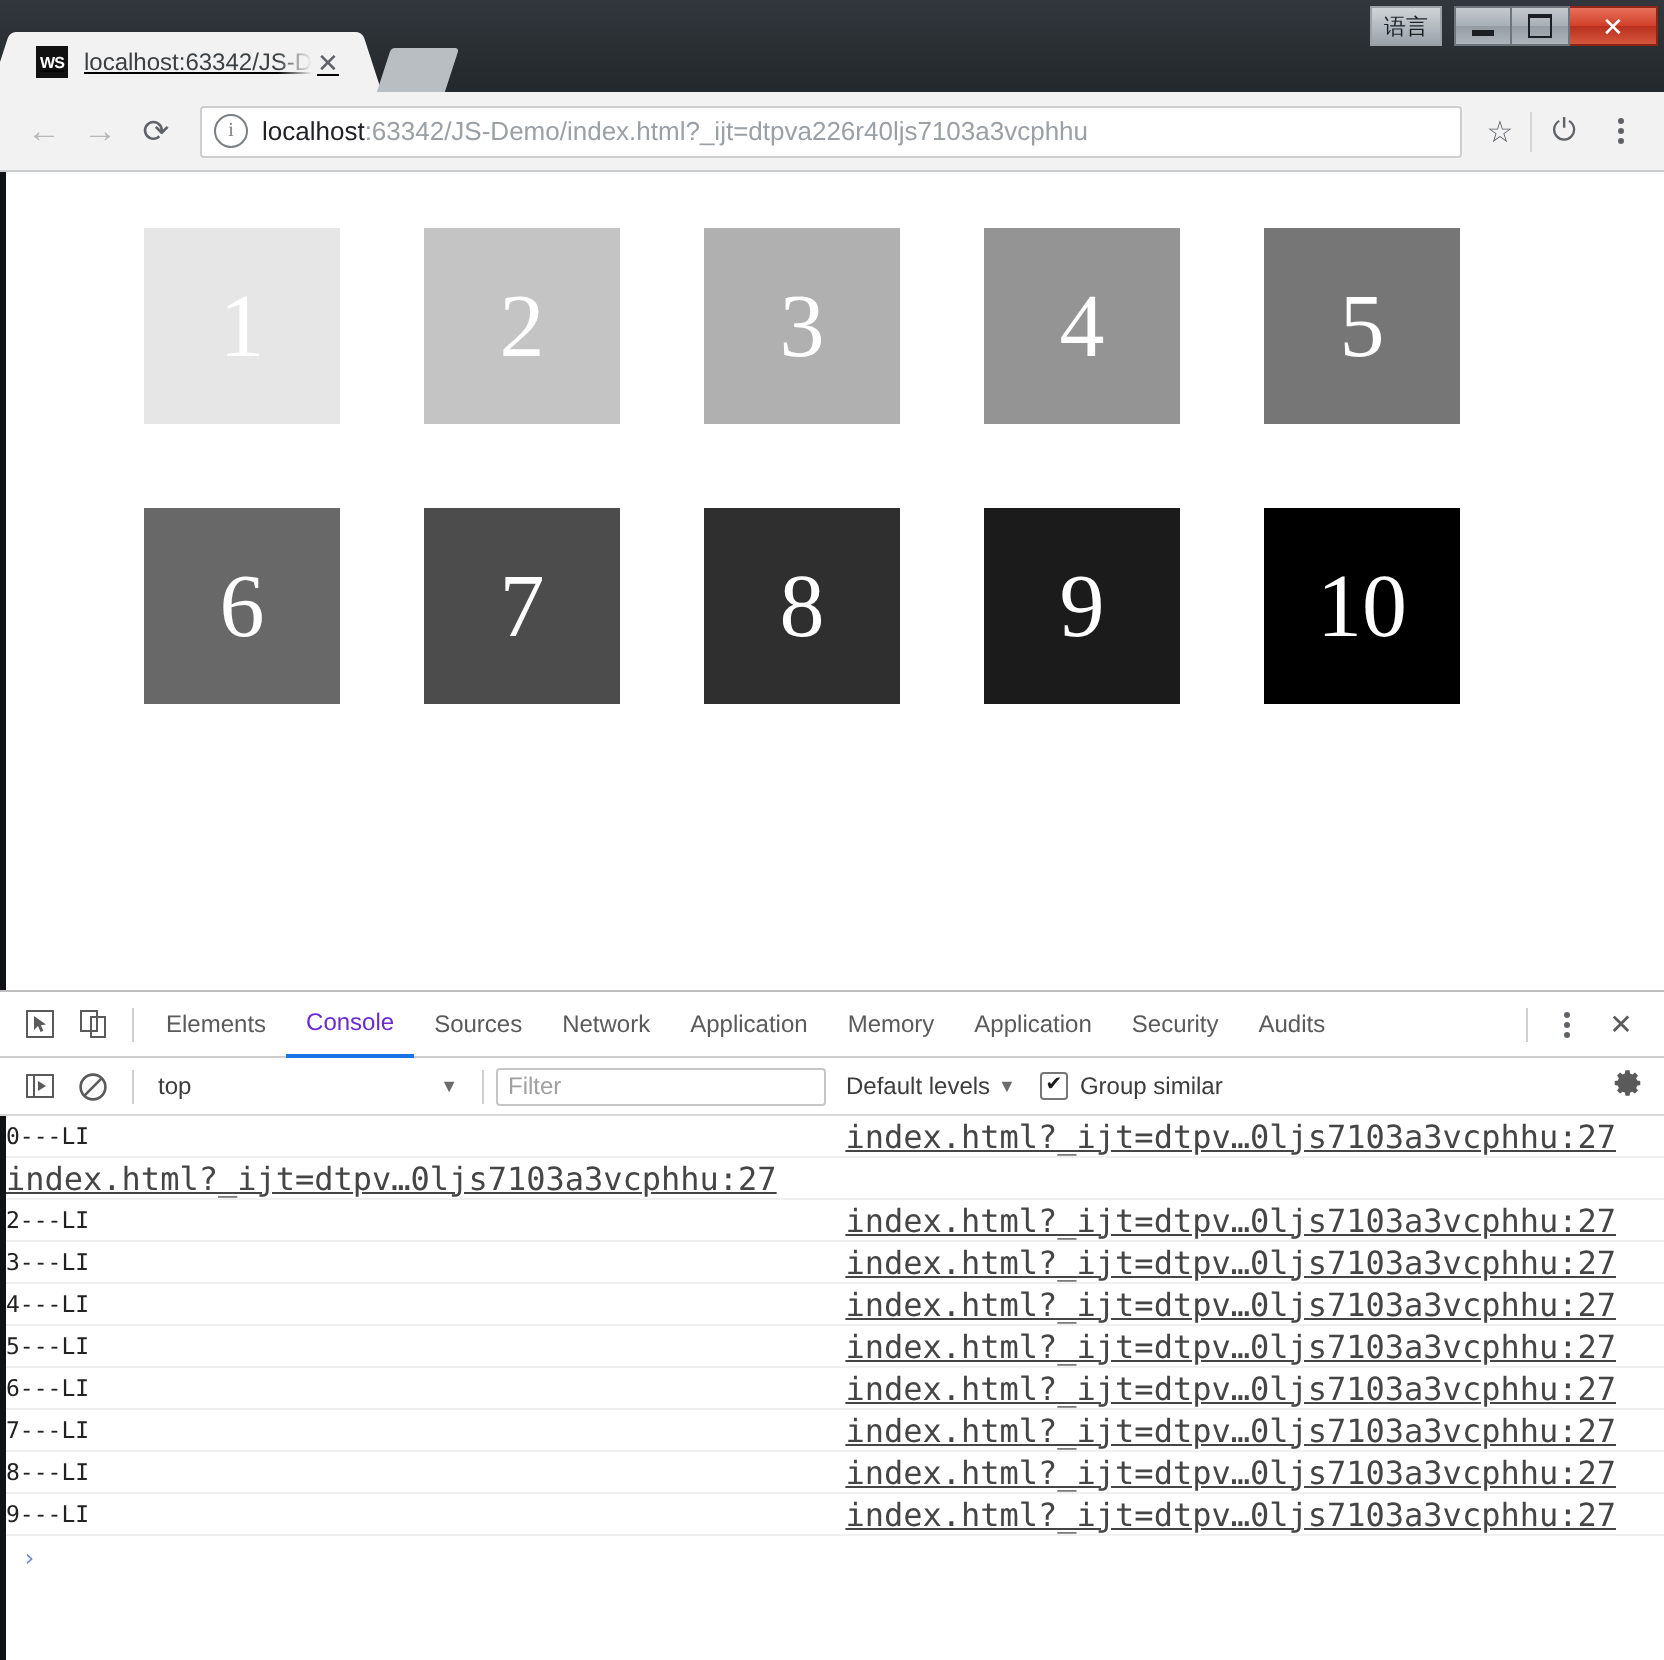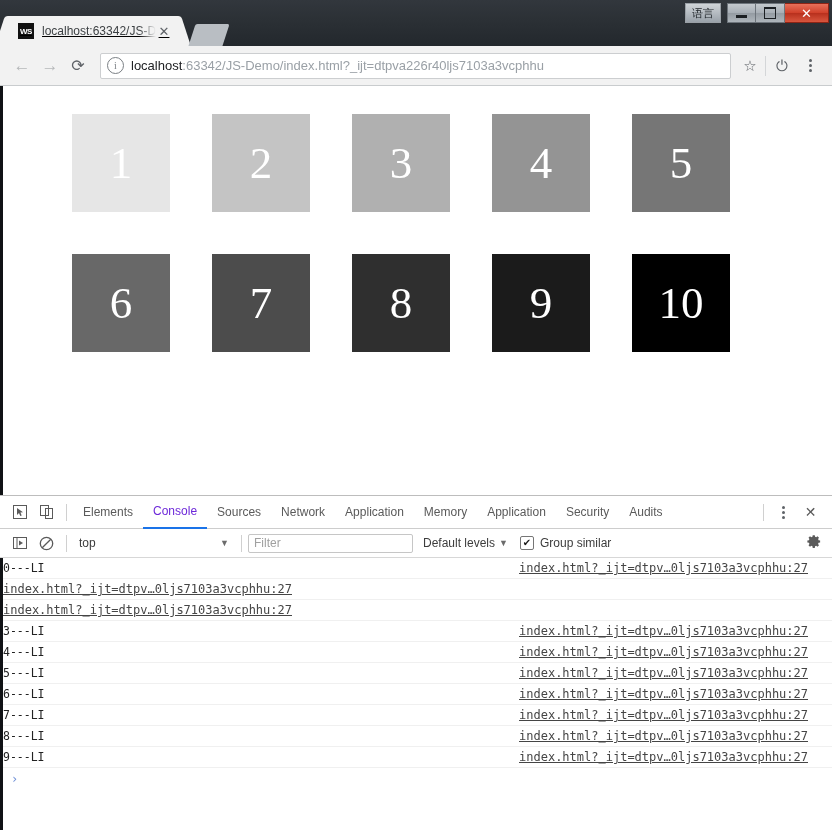--- a/index.html
+++ b/index.html
@@ -366,21 +366,21 @@
     color: #222;
   }
   .logmsg { flex: 1 1 auto; white-space: nowrap; }
   .loglink {
     color: #454545;
     text-decoration: underline;
     white-space: nowrap;
     margin-right: 24px;
     cursor: pointer;
     font-family: "DejaVu Sans Mono", monospace;
-    font-size: 12px;
+    font-size: 16px;
   }
   .promptrow {
     display:flex; align-items:center;
     height: 21px;
     padding-left: 8px;
     box-sizing: border-box;
   }
   .prompt-arrow { color:#6e8fd6; font-size:12px; font-family:"DejaVu Sans Mono", monospace;}
 </style>
 </head>
@@ -524,20 +524,21 @@
 
     <div class="dt-console">
         <div class="logrow">
           <span class="logmsg">0---LI</span>
           <span class="loglink">index.html?_ijt=dtpv…0ljs7103a3vcphhu:27</span>
         </div>
         <div class="logrow">
           <span class="loglink">index.html?_ijt=dtpv…0ljs7103a3vcphhu:27</span>
         </div>
         <div class="logrow">
+          <span class="logmsg">2---LI</span>
           <span class="loglink">index.html?_ijt=dtpv…0ljs7103a3vcphhu:27</span>
         </div>
         <div class="logrow">
           <span class="logmsg">3---LI</span>
           <span class="loglink">index.html?_ijt=dtpv…0ljs7103a3vcphhu:27</span>
         </div>
         <div class="logrow">
           <span class="logmsg">4---LI</span>
           <span class="loglink">index.html?_ijt=dtpv…0ljs7103a3vcphhu:27</span>
         </div>

